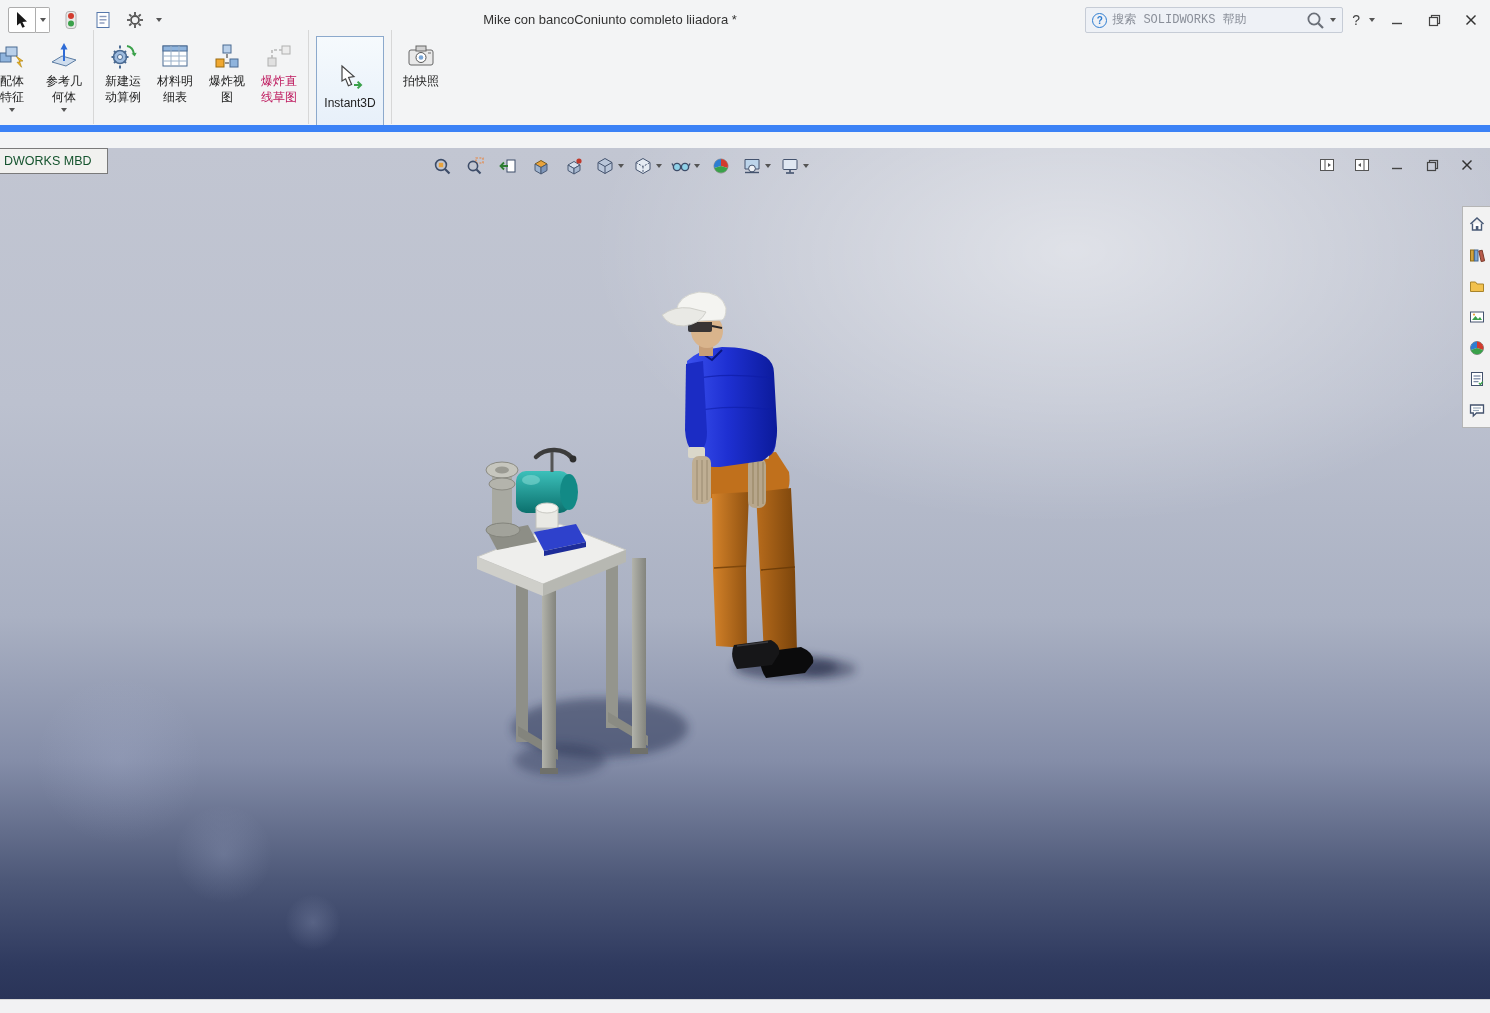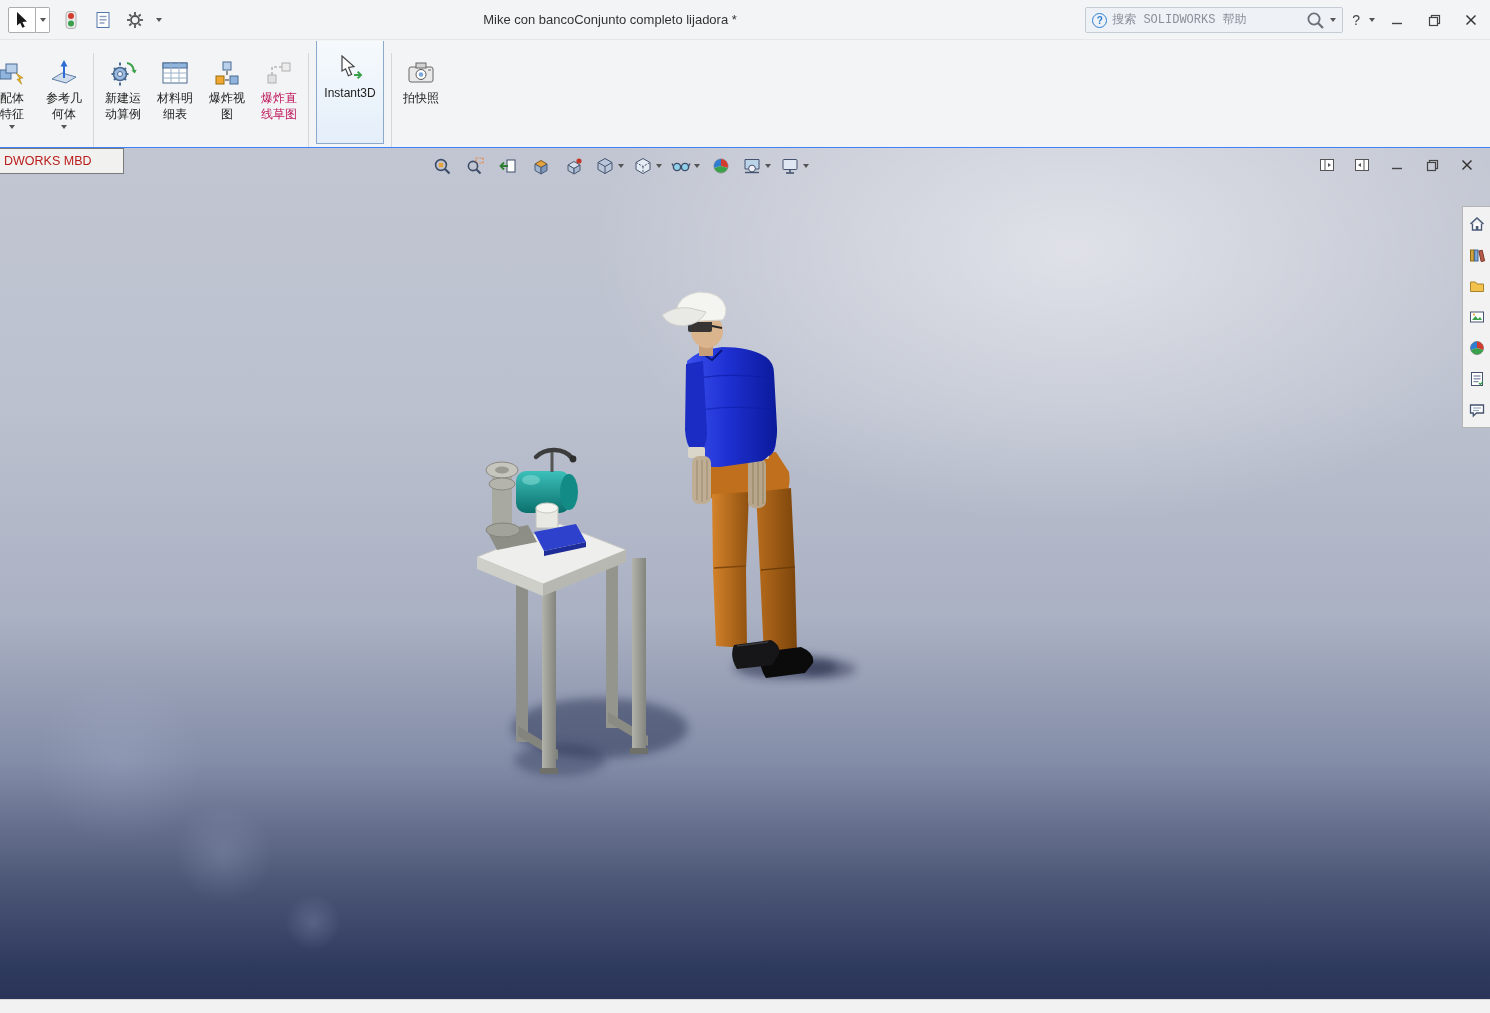--- a/index.html
+++ b/index.html
@@ -19,42 +19,42 @@
   .tb-right{position:absolute;right:4px;top:0;height:40px;display:flex;align-items:center;gap:7px;z-index:2}
   .searchbox{width:258px;height:26px;background:#eef1f6;border:1px solid #c6ccd6;border-radius:2px;display:flex;align-items:center;padding:0 6px;gap:5px}
   .help-circle{width:15px;height:15px;border:1.5px solid #2e7dd1;border-radius:50%;color:#2e7dd1;font-size:10px;font-weight:bold;display:flex;align-items:center;justify-content:center;flex:none}
   .search-input{flex:1;min-width:0;border:none;background:transparent;outline:none;font-size:12px;color:#444;font-family:Liberation Mono, monospace}
   .search-input::placeholder{color:#8a8f99;opacity:1}
   .search-btn{display:flex;align-items:center}
   .helpq{font-size:14px;color:#444;padding:0 2px}
   .winbtn{width:30px;height:26px;display:flex;align-items:center;justify-content:center}
 
   
-  .ribbon{position:absolute;top:41px;left:0;right:0;height:108px;background:#f3f4f5;border-bottom:2px solid #3b82f6;display:flex;align-items:flex-end;padding-top:2px;overflow:hidden}
+  .ribbon{position:absolute;top:24px;left:0;right:0;height:108px;background:#f3f4f5;border-bottom:7px solid #3b82f6;display:flex;align-items:flex-start;padding-top:2px;overflow:hidden}
   .rb{width:52px;height:104px;display:flex;flex-direction:column;align-items:center;padding-top:13px}
   .rb-icon{height:34px;display:flex;align-items:center;justify-content:center}
   .rb-l{line-height:16px;font-size:12px;white-space:nowrap;text-align:center}
   .rb.disabled .rb-l{color:#be185d}
   .tri{margin-top:3px;width:0;height:0;border-left:3.5px solid transparent;border-right:3.5px solid transparent;border-top:4px solid #555}
   .rb.clip{margin-left:-14px}
   .rb.wide{width:62px}
-  .rb.active{width:68px;height:106px;border:1px solid #8ca9cc;background:linear-gradient(#f6fafd,#e4eef9);padding-top:12px;margin:3px 4px}
+  .rb.active{width:68px;height:106px;border:1px solid #8ca9cc;background:linear-gradient(#f6fafd,#e4eef9);padding-top:24px;margin:10px 4px}
   .rdiv{width:1px;height:94px;background:#d7d7d7;margin:4px 3px 0}
 
   
   .viewport{position:absolute;left:0;top:148px;width:1490px;height:851px;overflow:hidden;
     background:
       radial-gradient(ellipse 740px 420px at 72% 12%, rgba(255,255,255,0.5), rgba(255,255,255,0) 65%),
       radial-gradient(circle 120px at 8% 72%, rgba(205,215,245,0.13), rgba(205,215,245,0) 70%),
       radial-gradient(circle 70px at 15% 83%, rgba(205,215,245,0.16), rgba(205,215,245,0) 70%),
       radial-gradient(circle 40px at 21% 91%, rgba(205,215,245,0.18), rgba(205,215,245,0) 70%),
       linear-gradient(180deg,#c2c6d2 0%,#bcc1cf 30%,#aab1c3 55%,#848da8 72%,#4d5878 86%,#2f3a5f 96%,#2a3458 100%);}
   .scene{position:absolute;left:0;top:0}
 
-  .mbd-tab{position:absolute;left:0;top:0;width:124px;height:26px;line-height:25px;background:#f1f1ef;border:1px solid #7a7a7a;border-left:none;color:#b91c1c;font-size:12.5px;padding-left:4px;white-space:nowrap;overflow:hidden}
+  .mbd-tab{position:absolute;left:0;top:0;width:108px;height:26px;line-height:25px;background:#f1f1ef;border:1px solid #7a7a7a;border-left:none;color:#14532d;font-size:12.5px;padding-left:4px;white-space:nowrap;overflow:hidden}
 
   .hud{position:absolute;left:430px;top:6px;display:flex;align-items:center;gap:9px}
   .hud-btn{height:24px;min-width:24px;display:flex;align-items:center;justify-content:center;gap:3px}
 
   .doc-controls{position:absolute;right:14px;top:8px;display:flex;align-items:center;gap:17px}
   .doc-btn{width:18px;height:18px;display:flex;align-items:center;justify-content:center}
 
   .taskpane{position:absolute;right:0;top:58px;width:28px;background:#f2f2f2;border:1px solid #b5b5b5;border-right:none;display:flex;flex-direction:column;align-items:center;gap:9px;padding:6px 0}
   .tp-btn{width:22px;height:22px;display:flex;align-items:center;justify-content:center}
 

